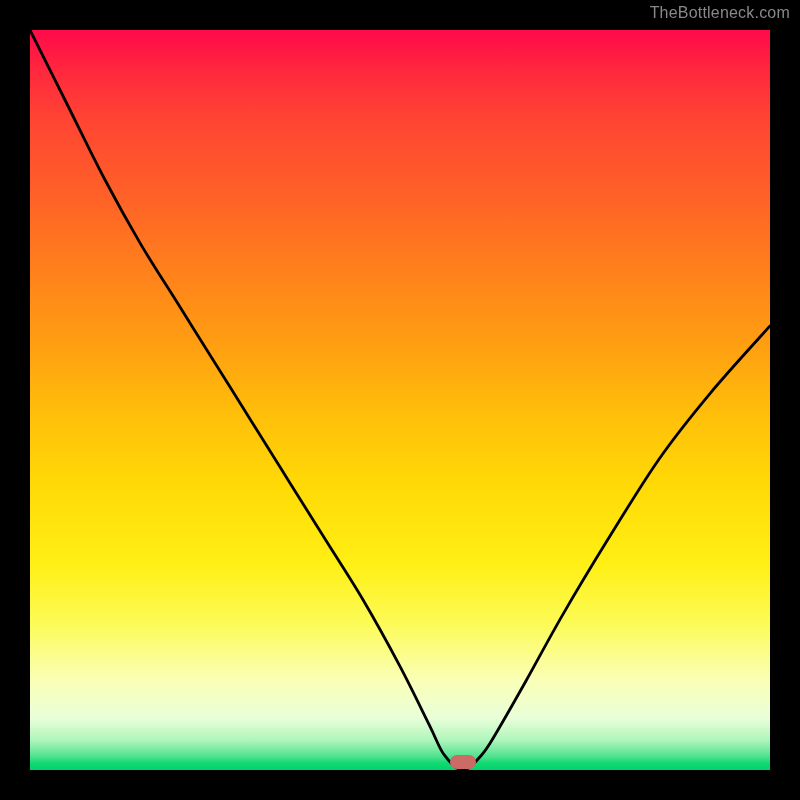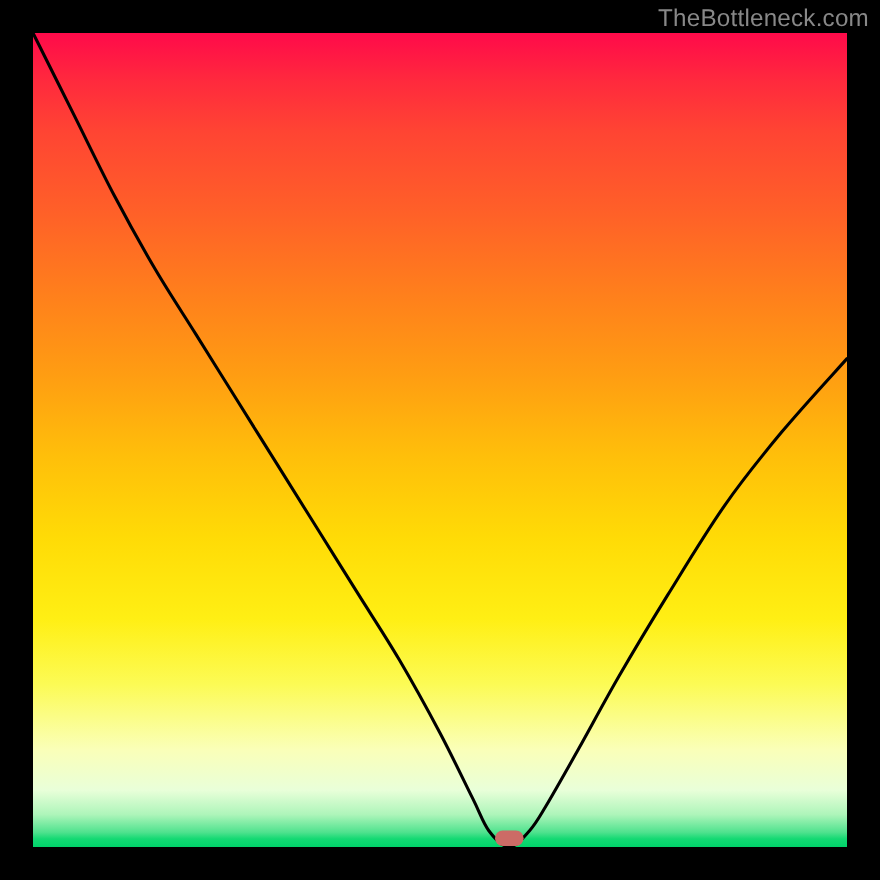--- a/index.html
+++ b/index.html
@@ -54,21 +54,21 @@
     width: 26px;
     height: 14px;
     background: #cc6b66;
     border-radius: 7px;
   }
   .watermark {
     position: absolute;
     top: 4px;
     right: 10px;
     color: #888;
-    font-size: 22px;
+    font-size: 16px;
     font-weight: 500;
     letter-spacing: 0.2px;
   }
 </style>
 </head>
 <body>
 
 <div class="frame">
   <div class="watermark">TheBottleneck.com</div>
   <div class="plot">

